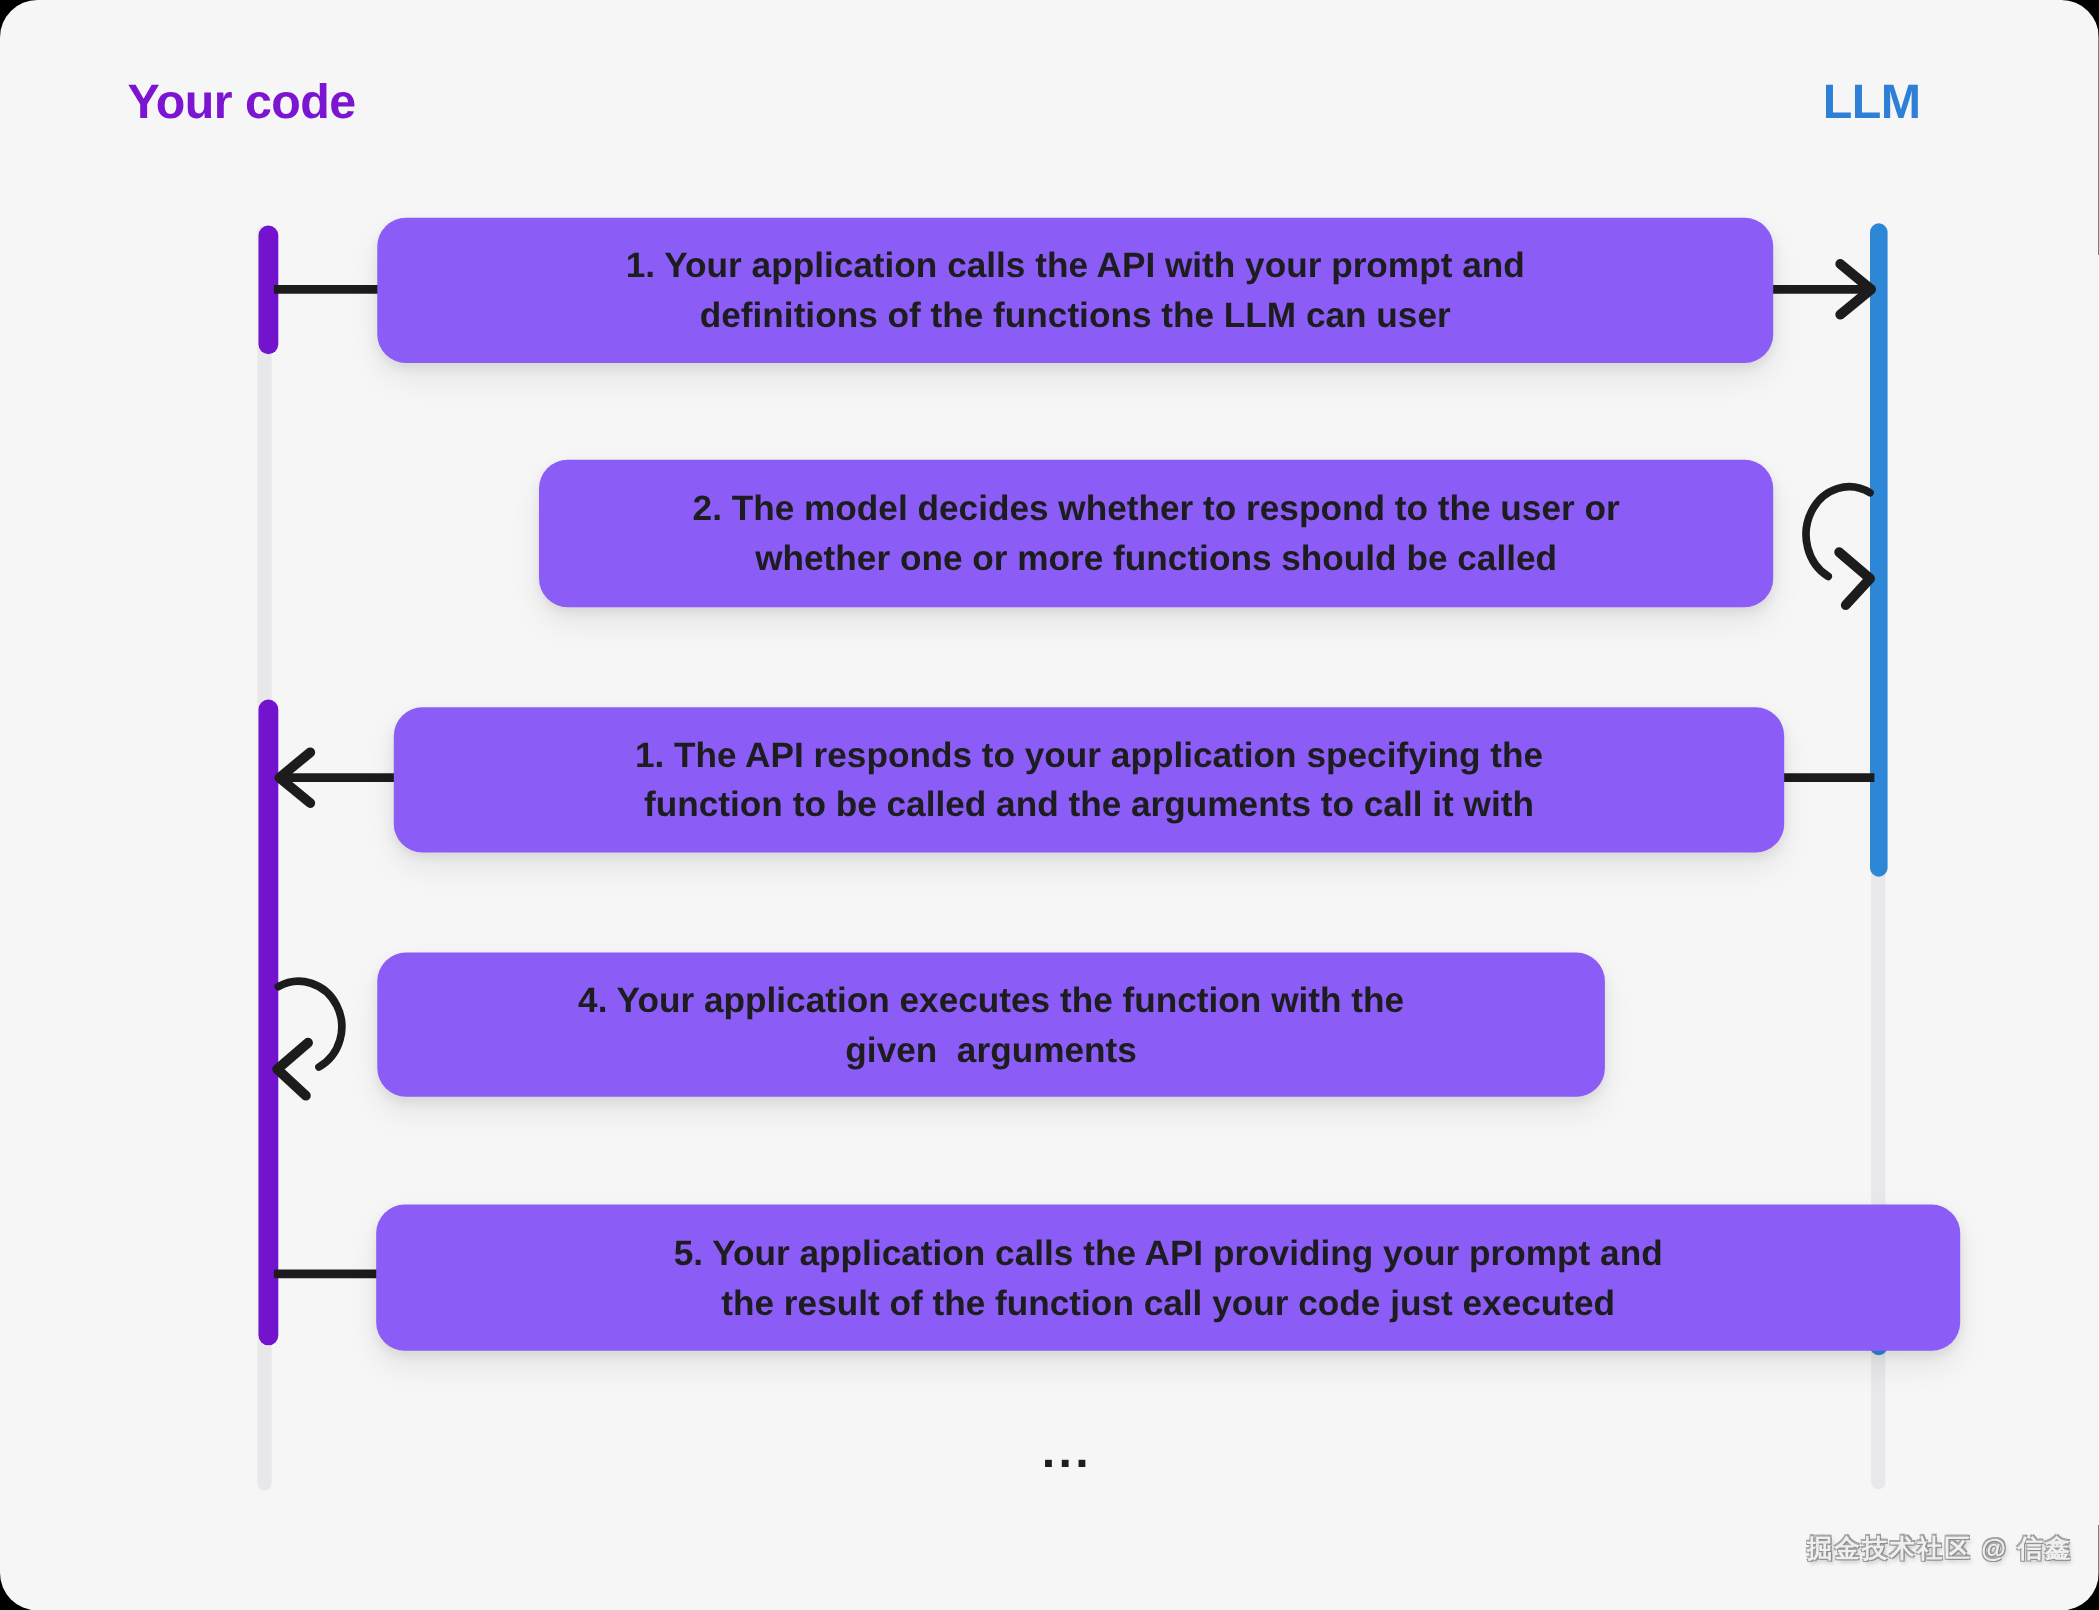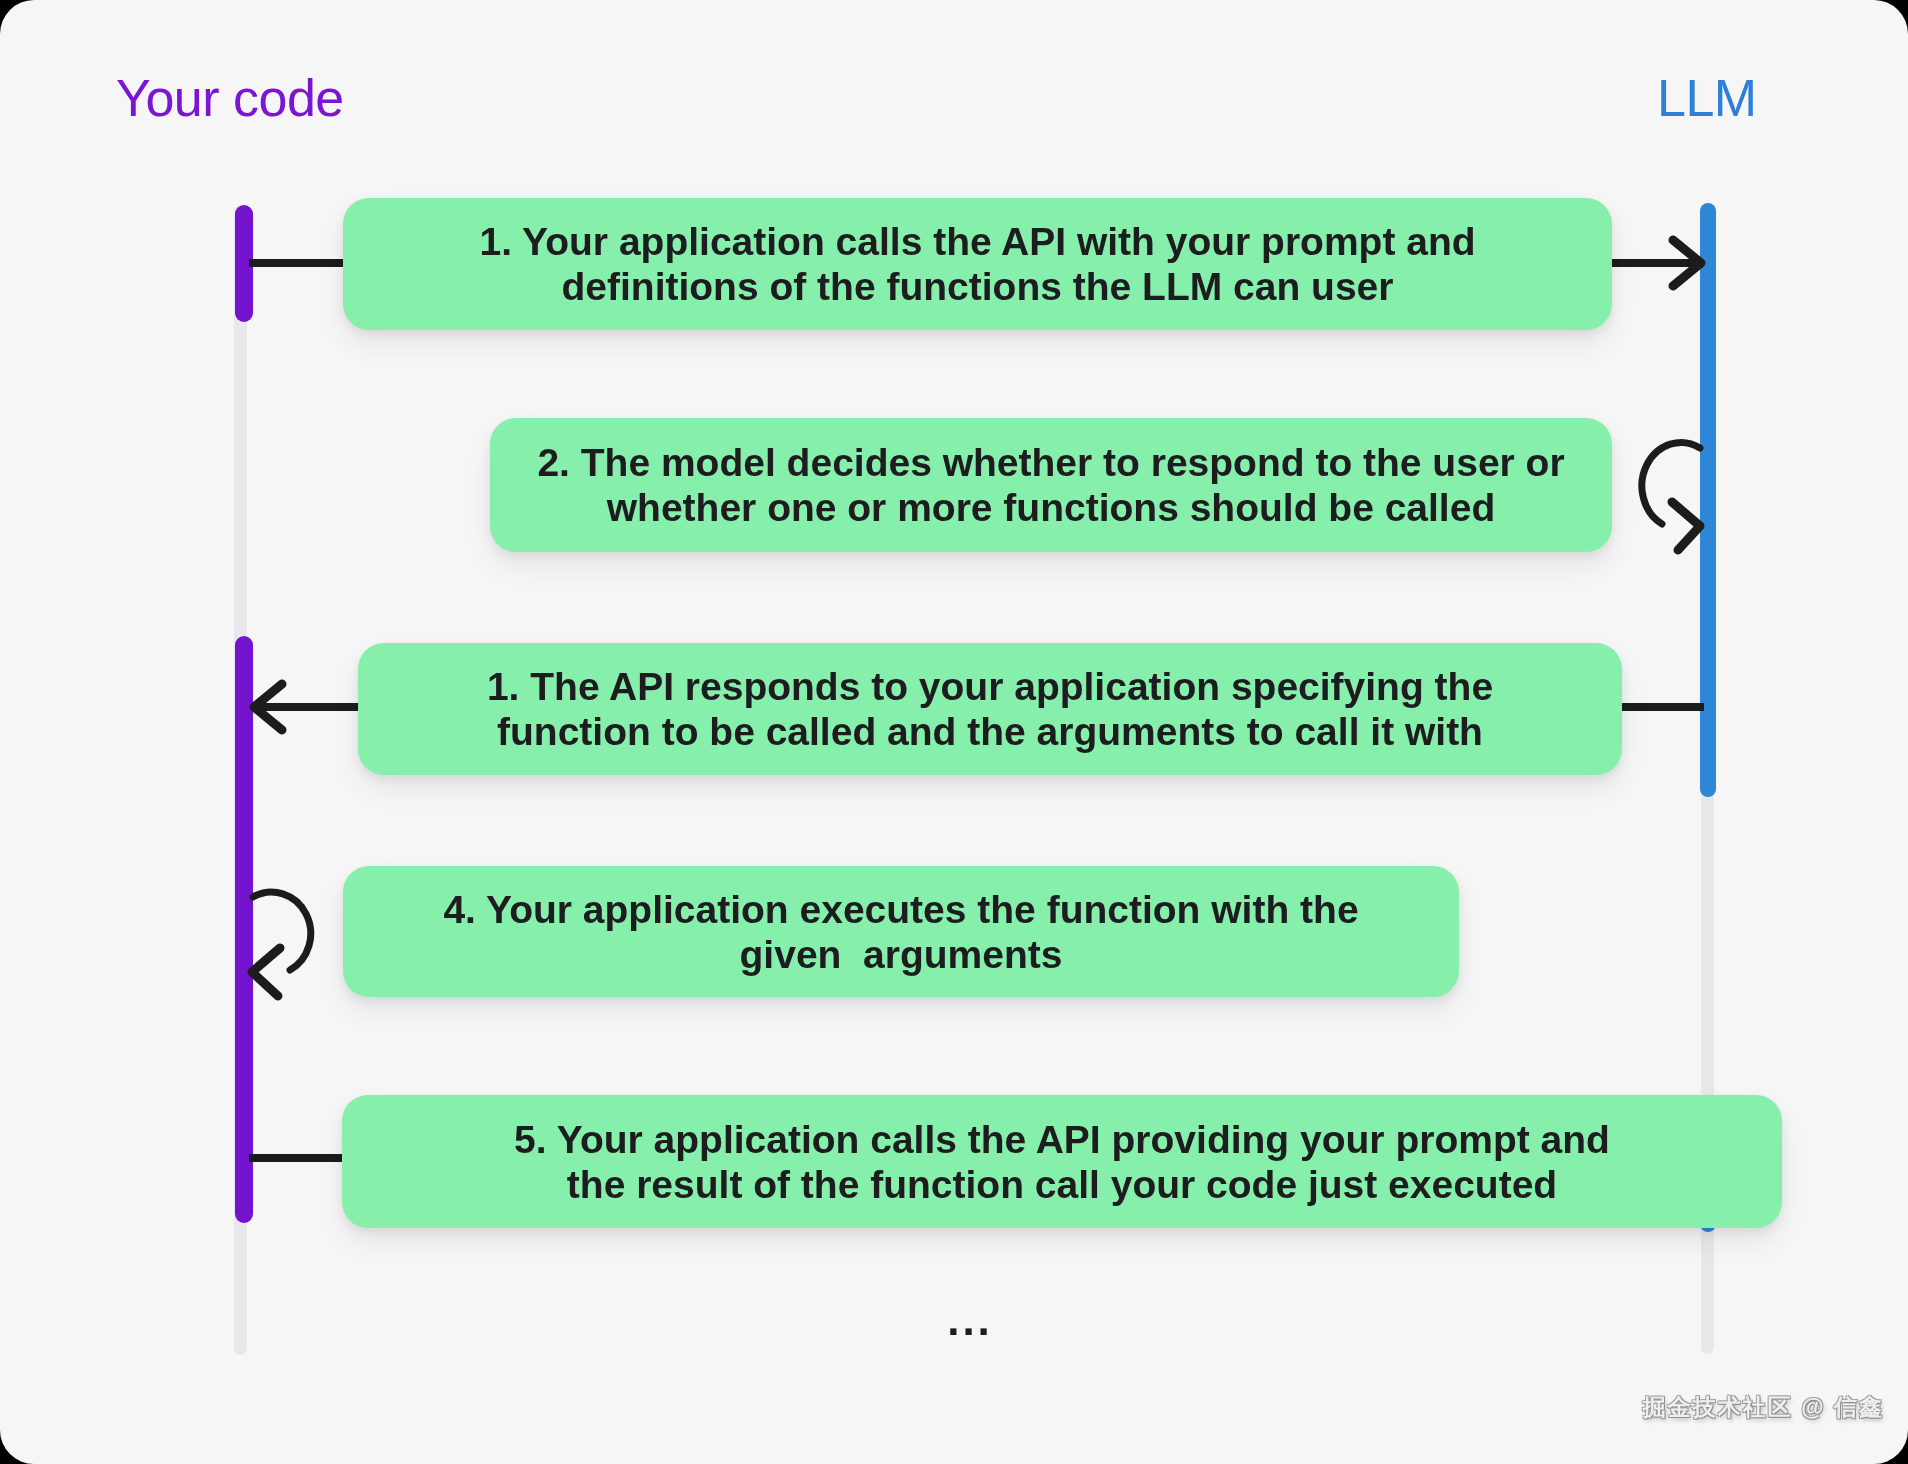--- a/index.html
+++ b/index.html
@@ -14,22 +14,22 @@
   .panel {
     position: absolute;
     left: 0; top: 0;
     width: 1908px; height: 1464px;
     background: #f6f6f7;
     border-radius: 34px;
   }
   .actor-label {
     position: absolute;
     top: 68px;
-    font-size: 52px;
-    font-weight: 400;
+    font-size: 44px;
+    font-weight: 700;
     letter-spacing: -0.5px;
     white-space: nowrap;
   }
   .actor-left  { left: 116px; color: #7c15d1; }
   .actor-right { left: 1657px; color: #2e7fd6; }
 
   .lifeline {
     position: absolute;
     width: 13px;
     background: #e8e8ea;
@@ -44,30 +44,30 @@
   }
   .act-purple { left: 235px; width: 18px; background: #7413ce; }
   .act-blue   { left: 1700px; width: 16px; background: #2e86d6; border-radius: 8px; }
   .act-p1 { top: 205px;  height: 117px; }
   .act-p2 { top: 636px;  height: 587px; }
   .act-b1 { top: 203px;  height: 594px; }
   .act-b2 { top: 1097px; height: 135px; }
 
   .msg-box {
     position: absolute;
-    background: #86efac;
+    background: #8b5cf6;
     border-radius: 26px;
     box-shadow: 0 4px 10px rgba(0,0,0,0.07), 0 14px 28px rgba(0,0,0,0.07);
     display: flex;
     flex-direction: column;
     justify-content: center;
     align-items: center;
     text-align: center;
     color: #1d1d1f;
-    font-size: 39px;
+    font-size: 32px;
     font-weight: 700;
     line-height: 45px;
   }
   .msg-box span { white-space: pre-wrap; }
   .box-1 { left: 343px; top: 198px;  width: 1269px; height: 132px; }
   .box-2 { left: 490px; top: 418px;  width: 1122px; height: 134px; }
   .box-3 { left: 358px; top: 643px;  width: 1264px; height: 132px; }
   .box-4 { left: 343px; top: 866px;  width: 1116px; height: 131px; }
   .box-5 { left: 342px; top: 1095px; width: 1440px; height: 133px; }
 

